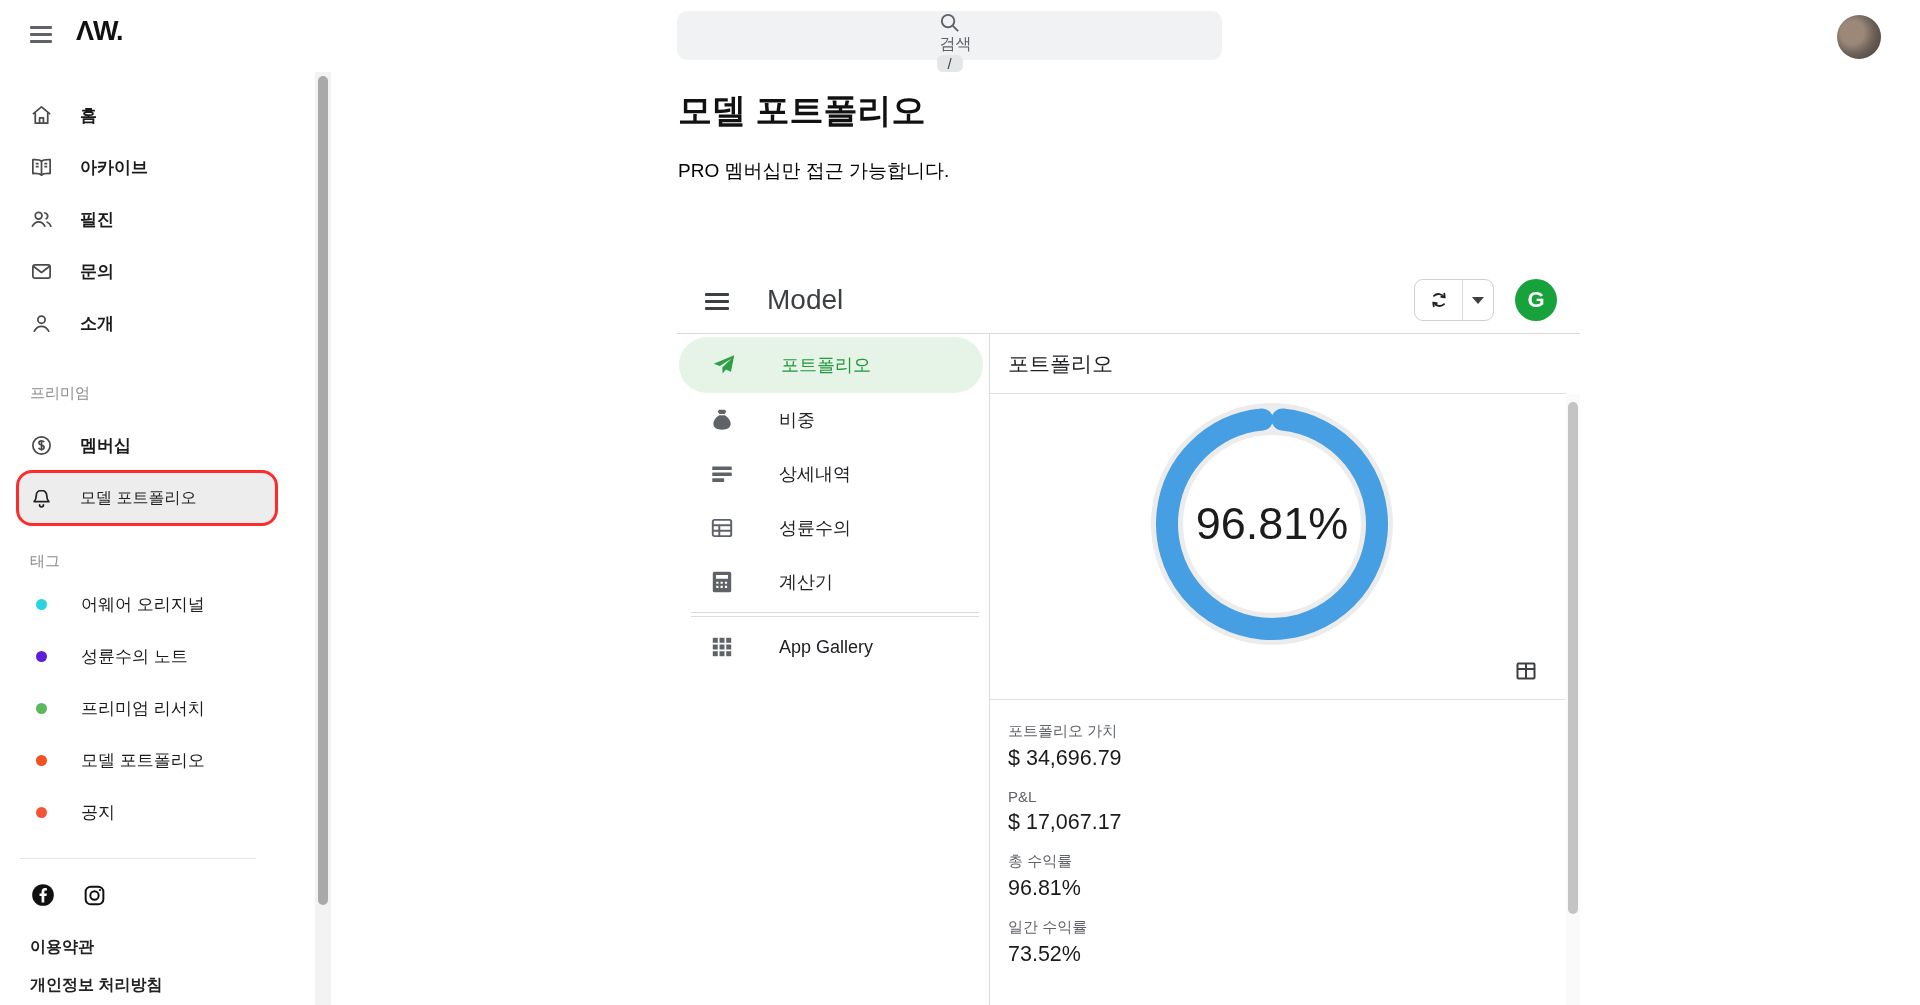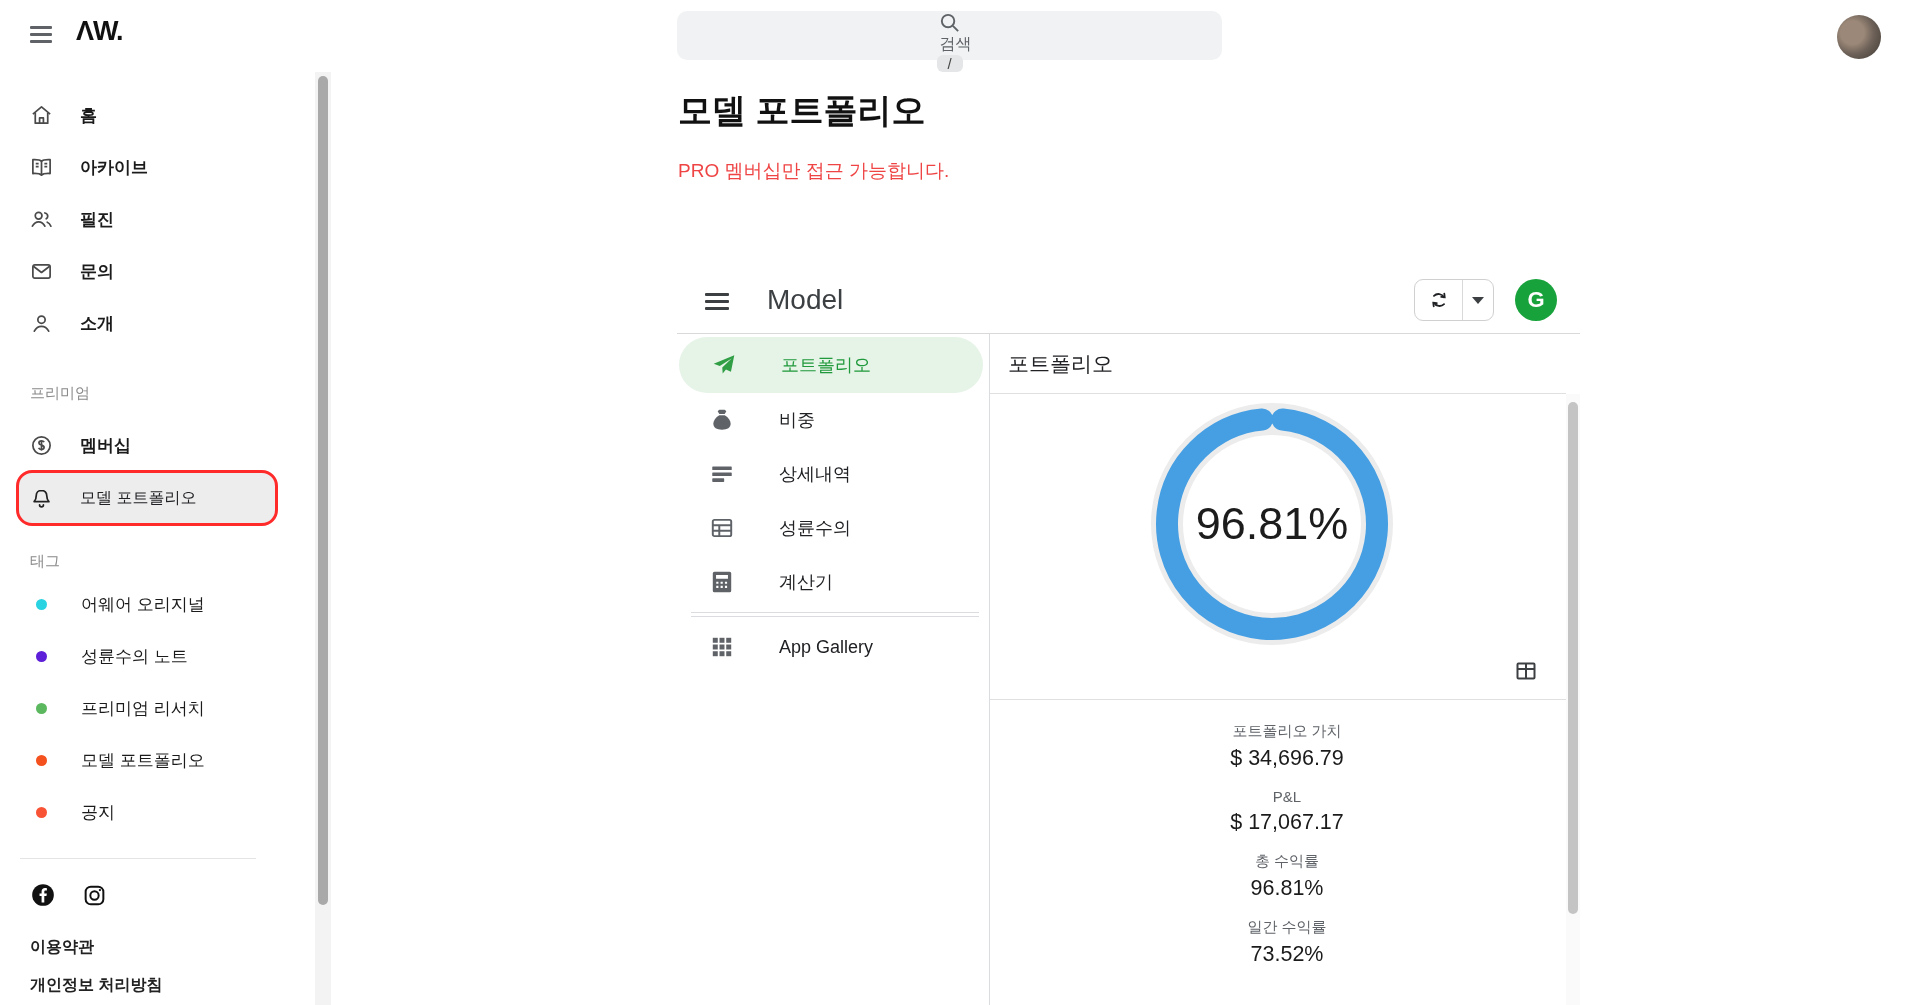--- a/index.html
+++ b/index.html
@@ -37,21 +37,21 @@
   #side-divider { margin:26px 0 0 20px; width:236px; border-top:1px solid #e4e4e4; }
   #social-row { display:flex; gap:26px; margin:22px 0 0 30px; height:28px; align-items:center; }
   .flink { margin-left:30px; font-size:16px; font-weight:600; color:#222; cursor:pointer; }
   #flink1 { margin-top:28px; }
   #flink2 { margin-top:17px; }
   #side-scroll { position:absolute; left:315px; top:0; width:16px; height:933px; background:#f3f3f3; }
   #side-thumb { position:absolute; left:3px; top:4px; width:10px; height:829px; background:#a9a9a9; border-radius:5px; }
 
   
   #main-title { position:absolute; left:678px; top:88px; font-size:34px; font-weight:700; color:#111; }
-  #main-sub { position:absolute; left:678px; top:158px; font-size:19px; color:#ef4444; }
+  #main-sub { position:absolute; left:678px; top:158px; font-size:19px; color:#000000; }
 
   
   #widget { position:absolute; left:677px; top:270px; width:903px; height:735px; }
   #whead { position:relative; height:64px; border-bottom:1px solid #d9d9d9; }
   #whead .hamburger2 { position:absolute; left:28px; top:23px; width:24px; height:17px; cursor:pointer; }
   .hamburger2 span { display:block; height:3px; background:#3c4043; margin-bottom:4px; border-radius:1px; }
   #wtitle { position:absolute; left:90px; top:14px; font-size:28px; color:#3c4043; }
   #wbtn-group { position:absolute; left:737px; top:9px; width:80px; height:42px; border:1px solid #d0d0d0;
     border-radius:9px; display:flex; background:#fff; overflow:hidden; }
   #wbtn-refresh { width:48px; display:flex; align-items:center; justify-content:center;
@@ -72,21 +72,21 @@
   .wdivider { border-top:1px solid #dadce0; margin:3px 10px 3px 14px; }
 
   #wpanel { flex:1; position:relative; }
   #wpanel-head { height:60px; border-bottom:1px solid #e0e0e0; display:flex; align-items:center; padding-left:18px;
     font-size:21px; color:#202124; }
   #wcard { position:relative; height:306px; border-bottom:1px solid #e0e0e0; }
   #donut-wrap { position:absolute; left:142px; top:-10px; width:280px; height:280px; }
   #donut-label { position:absolute; left:0; top:0; width:280px; height:280px; display:flex;
     align-items:center; justify-content:center; font-size:45px; font-weight:500; color:#1c1c1c; }
   #card-table-icon { position:absolute; right:28px; bottom:16px; width:24px; height:24px; color:#3c4043; cursor:pointer; }
-  #wstats { padding:22px 0 0 18px;text-align:center; }
+  #wstats { padding:22px 0 0 18px; }
   .stat { margin-bottom:17px; }
   .stat .slabel { font-size:15px; color:#5f6368; margin-bottom:5px; }
   .stat .svalue { font-size:21.5px; font-weight:500; color:#1b1b1b; }
   #wscroll { position:absolute; right:-14px; top:60px; width:14px; height:611px; background:#fafafa; }
   #wscroll { right:0; }
   #wpanel { padding-right:14px; }
   #wthumb { position:absolute; left:2px; top:8px; width:10px; height:512px; background:#c4c4c4; border-radius:5px; }
 
   svg { display:block; }
 </style>

